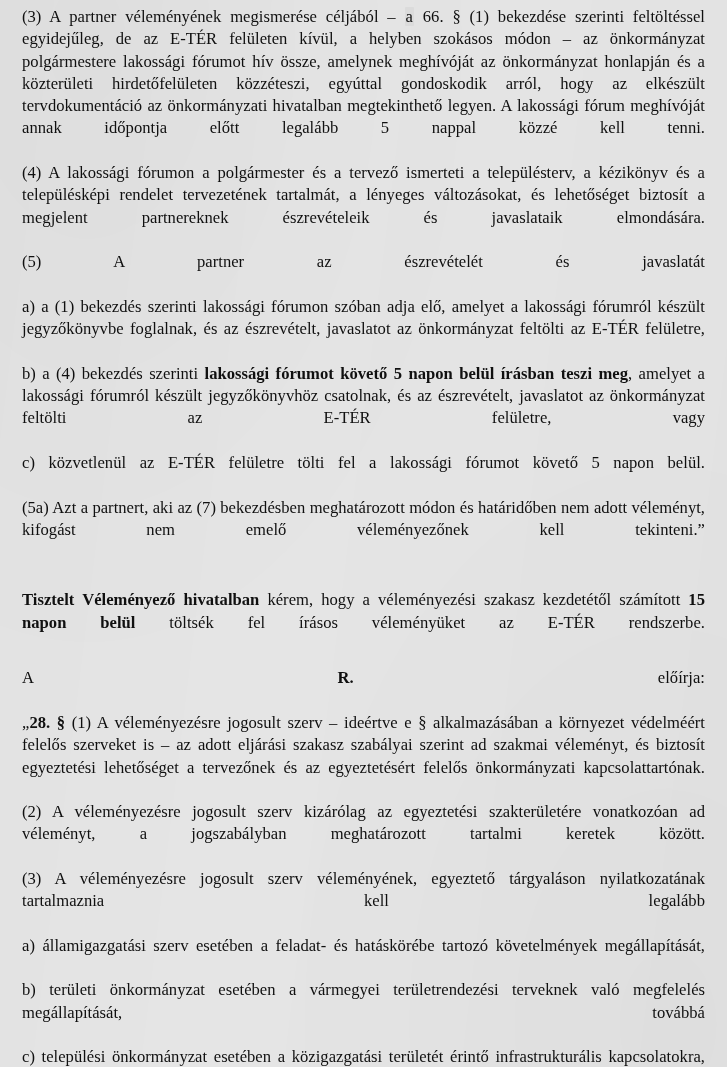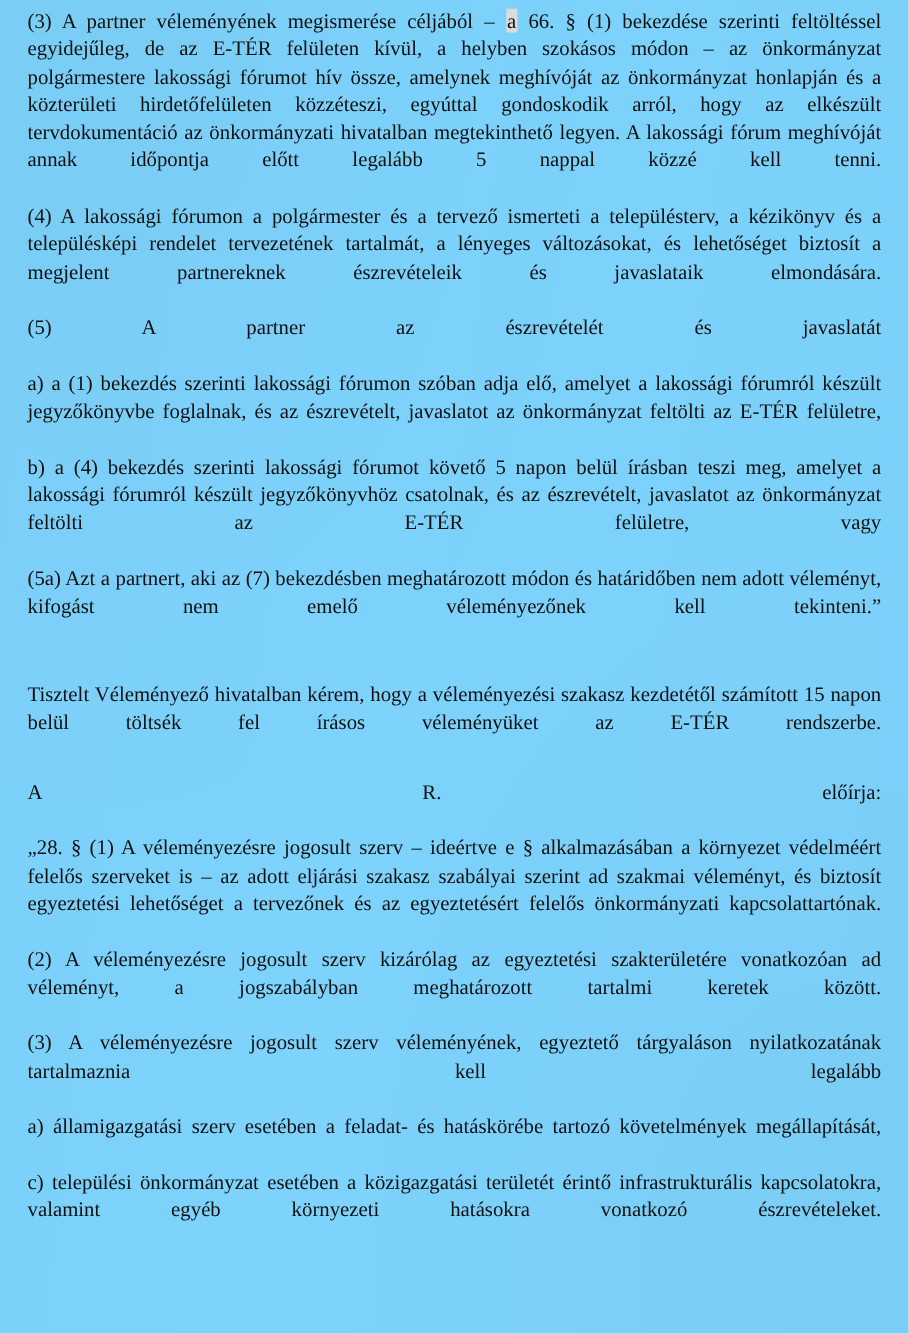--- a/index.html
+++ b/index.html
@@ -13,21 +13,21 @@
     background: #ffffff;
     font-family: "Liberation Serif", "DejaVu Serif", serif;
     color: #141414;
     overflow: hidden;
   }
 
   #page {
     position: relative;
     width: 727px;
     height: 1067px;
-    background: #7dd3fc;
+    background: #e5e5e5;
     box-sizing: border-box;
     padding: 6px 22px 0 22px;
   }
 
   
   #page::after {
     content: "";
     position: absolute;
     inset: 0;
     pointer-events: none;
@@ -58,21 +58,21 @@
   
   p.para::after {
     content: "";
     display: inline-block;
     width: 100%;
   }
 
   .gap-lg { height: 26px; }
   .gap-sm { height: 11px; }
 
-  b, .b { font-weight: normal; }
+  b, .b { font-weight: bold; }
 
   .hl {
     background: #d9d9d9;
     padding: 0 1px;
     border-radius: 1px;
   }
 
   
   .doc-body {
     filter: contrast(1.04) brightness(0.995);
@@ -81,24 +81,26 @@
 </head>
 <body>
 
 <div id="page">
   <div class="doc-body">
       <p class="para"><span>(3) A partner véleményének megismerése céljából – </span><span class="hl">a</span><span> 66. § (1) bekezdése szerinti feltöltéssel egyidejűleg, de az E-TÉR felületen kívül, a helyben szokásos módon – az önkormányzat polgármestere lakossági fórumot hív össze, amelynek meghívóját az önkormányzat honlapján és a közterületi hirdetőfelületen közzéteszi, egyúttal gondoskodik arról, hogy az elkészült tervdokumentáció az önkormányzati hivatalban megtekinthető legyen. A lakossági fórum meghívóját annak időpontja előtt legalább 5 nappal közzé kell tenni.</span></p>
       <p class="para"><span>(4) A lakossági fórumon a polgármester és a tervező ismerteti a településterv, a kézikönyv és a településképi rendelet tervezetének tartalmát, a lényeges változásokat, és lehetőséget biztosít a megjelent partnereknek észrevételeik és javaslataik elmondására.</span></p>
       <p class="para"><span>(5) A partner az észrevételét és javaslatát</span></p>
       <p class="para"><span>a) a (1) bekezdés szerinti lakossági fórumon szóban adja elő, amelyet a lakossági fórumról készült jegyzőkönyvbe foglalnak, és az észrevételt, javaslatot az önkormányzat feltölti az E-TÉR felületre,</span></p>
       <p class="para"><span>b) a (4) bekezdés szerinti </span><b>lakossági fórumot követő 5 napon belül írásban teszi meg</b><span>, amelyet a lakossági fórumról készült jegyzőkönyvhöz csatolnak, és az észrevételt, javaslatot az önkormányzat feltölti az E-TÉR felületre, vagy</span></p>
+      <p class="para"><span>c) közvetlenül az E-TÉR felületre tölti fel a lakossági fórumot követő 5 napon belül.</span></p>
       <p class="para"><span>(5a) Azt a partnert, aki az (7) bekezdésben meghatározott módon és határidőben nem adott véleményt, kifogást nem emelő véleményezőnek kell tekinteni.”</span></p>
       <div class="gap-lg"></div>
       <p class="para"><b>Tisztelt Véleményező hivatalban</b><span> kérem, hogy a véleményezési szakasz kezdetétől számított </span><b>15 napon belül</b><span> töltsék fel írásos véleményüket az E-TÉR rendszerbe.</span></p>
       <div class="gap-sm"></div>
       <p class="para"><span>A </span><b>R.</b><span> előírja:</span></p>
       <p class="para"><span>„</span><b>28. §</b><span> (1) A véleményezésre jogosult szerv – ideértve e § alkalmazásában a környezet védelméért felelős szerveket is – az adott eljárási szakasz szabályai szerint ad szakmai véleményt, és biztosít egyeztetési lehetőséget a tervezőnek és az egyeztetésért felelős önkormányzati kapcsolattartónak.</span></p>
       <p class="para"><span>(2) A véleményezésre jogosult szerv kizárólag az egyeztetési szakterületére vonatkozóan ad véleményt, a jogszabályban meghatározott tartalmi keretek között.</span></p>
       <p class="para"><span>(3) A véleményezésre jogosult szerv véleményének, egyeztető tárgyaláson nyilatkozatának tartalmaznia kell legalább</span></p>
       <p class="para"><span>a) államigazgatási szerv esetében a feladat- és hatáskörébe tartozó követelmények megállapítását,</span></p>
+      <p class="para"><span>b) területi önkormányzat esetében a vármegyei területrendezési terveknek való megfelelés megállapítását, továbbá</span></p>
       <p class="para"><span>c) települési önkormányzat esetében a közigazgatási területét érintő infrastrukturális kapcsolatokra, valamint egyéb környezeti hatásokra vonatkozó észrevételeket.</span></p>
     </div>
 </div>
 
 </body></html>

